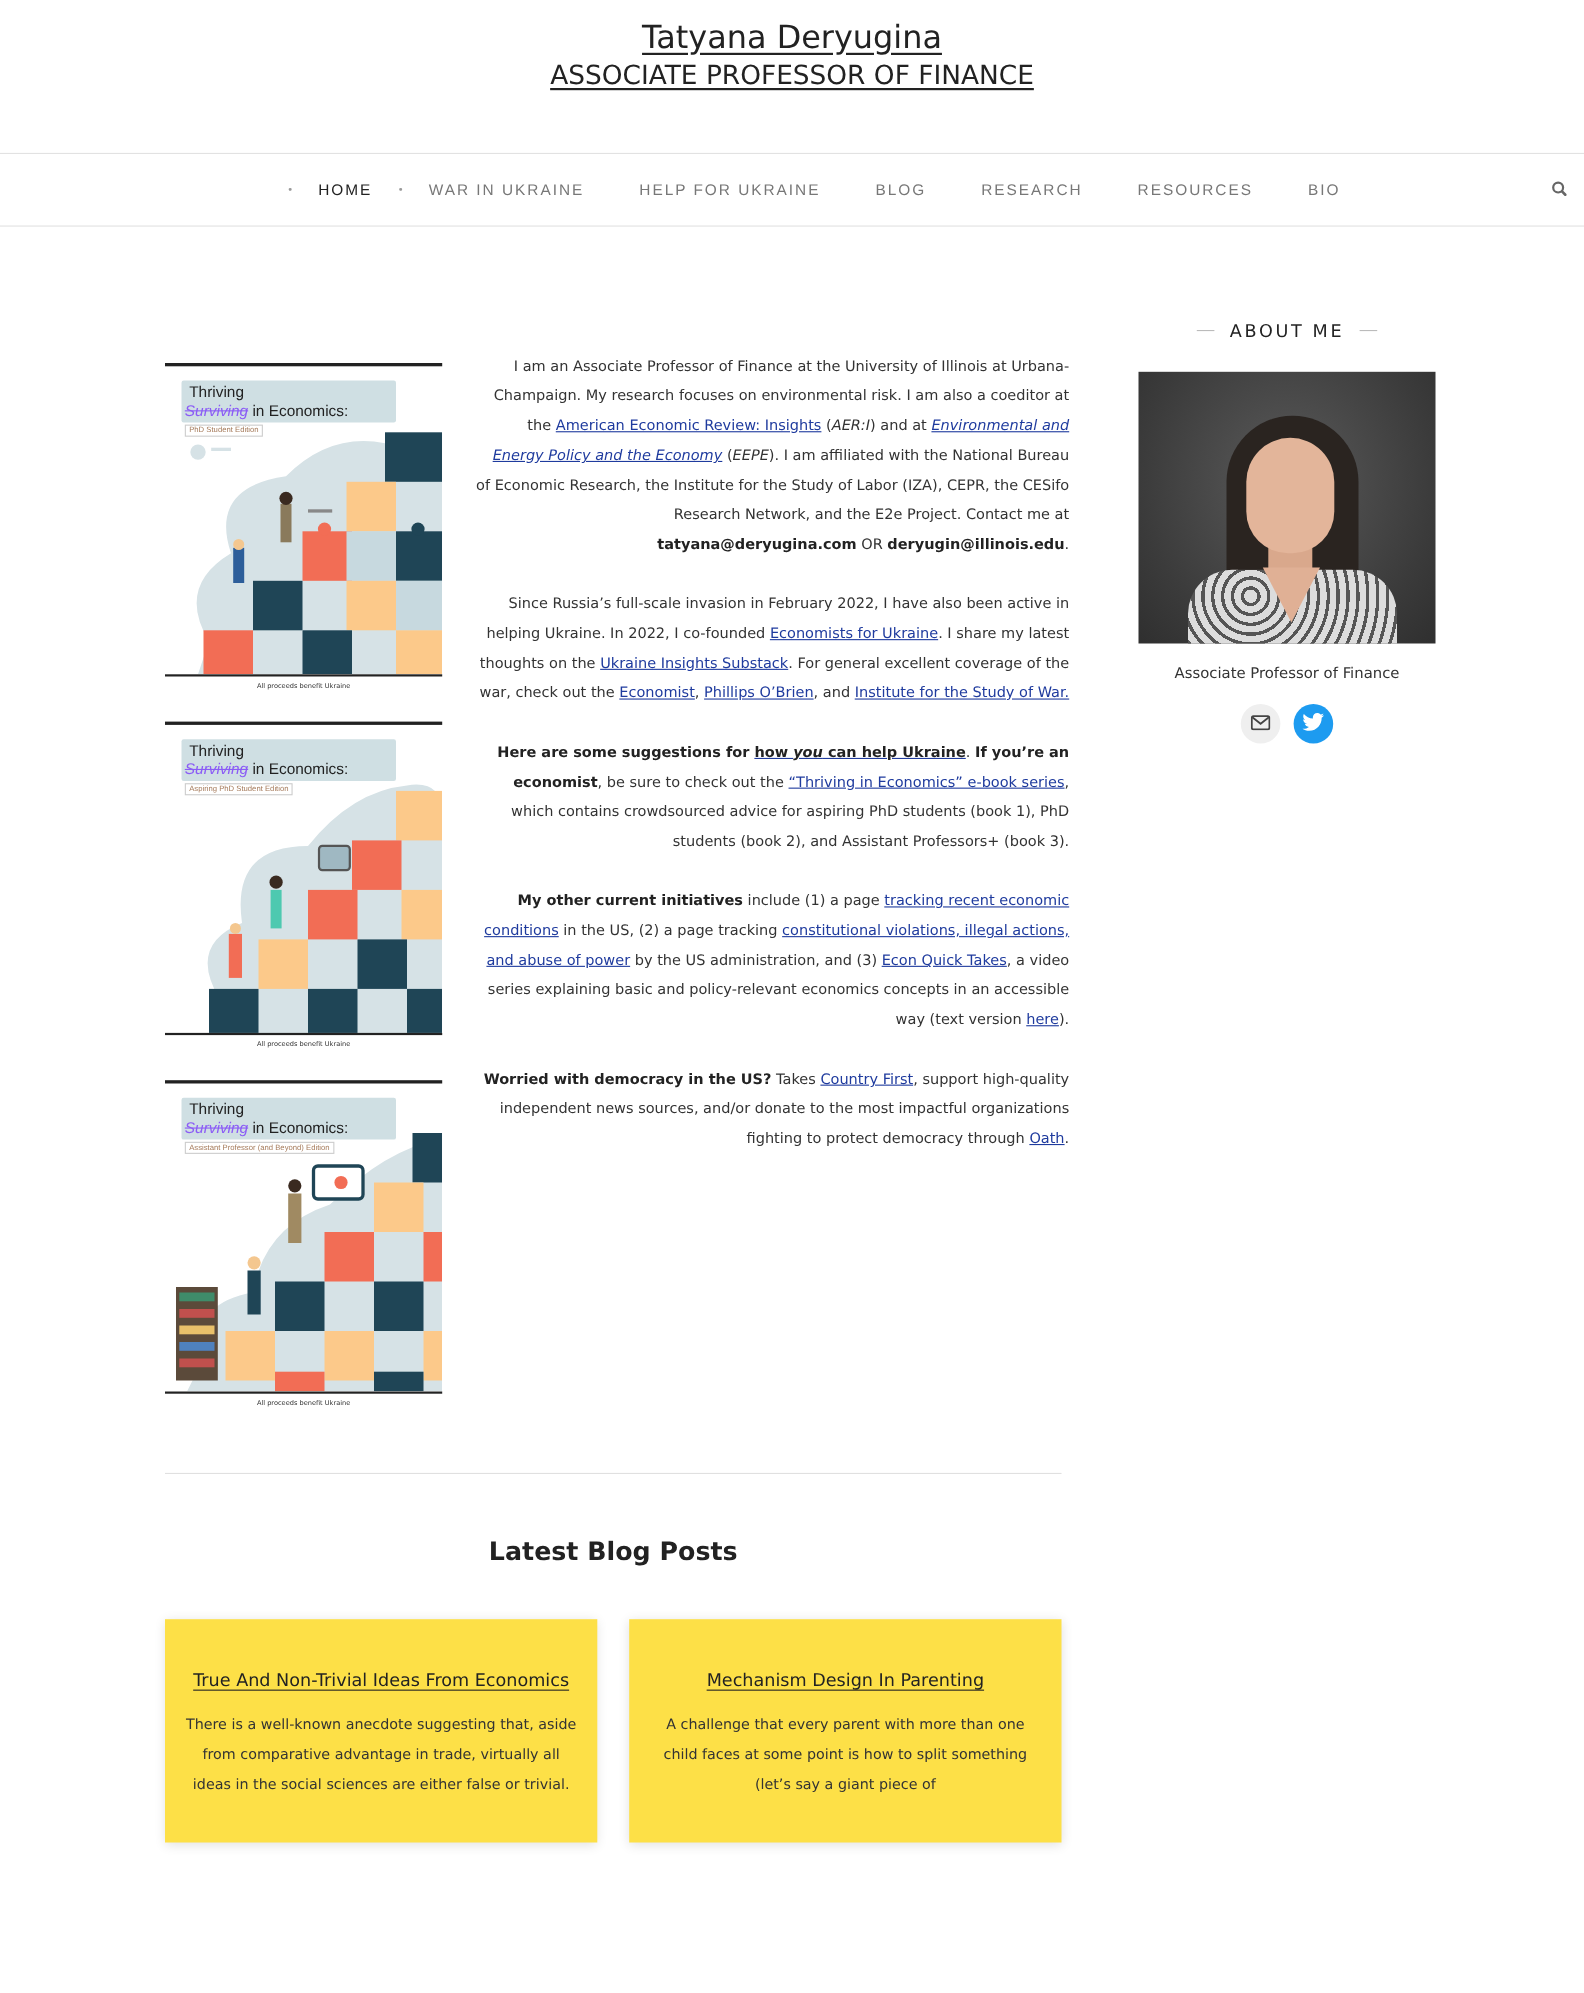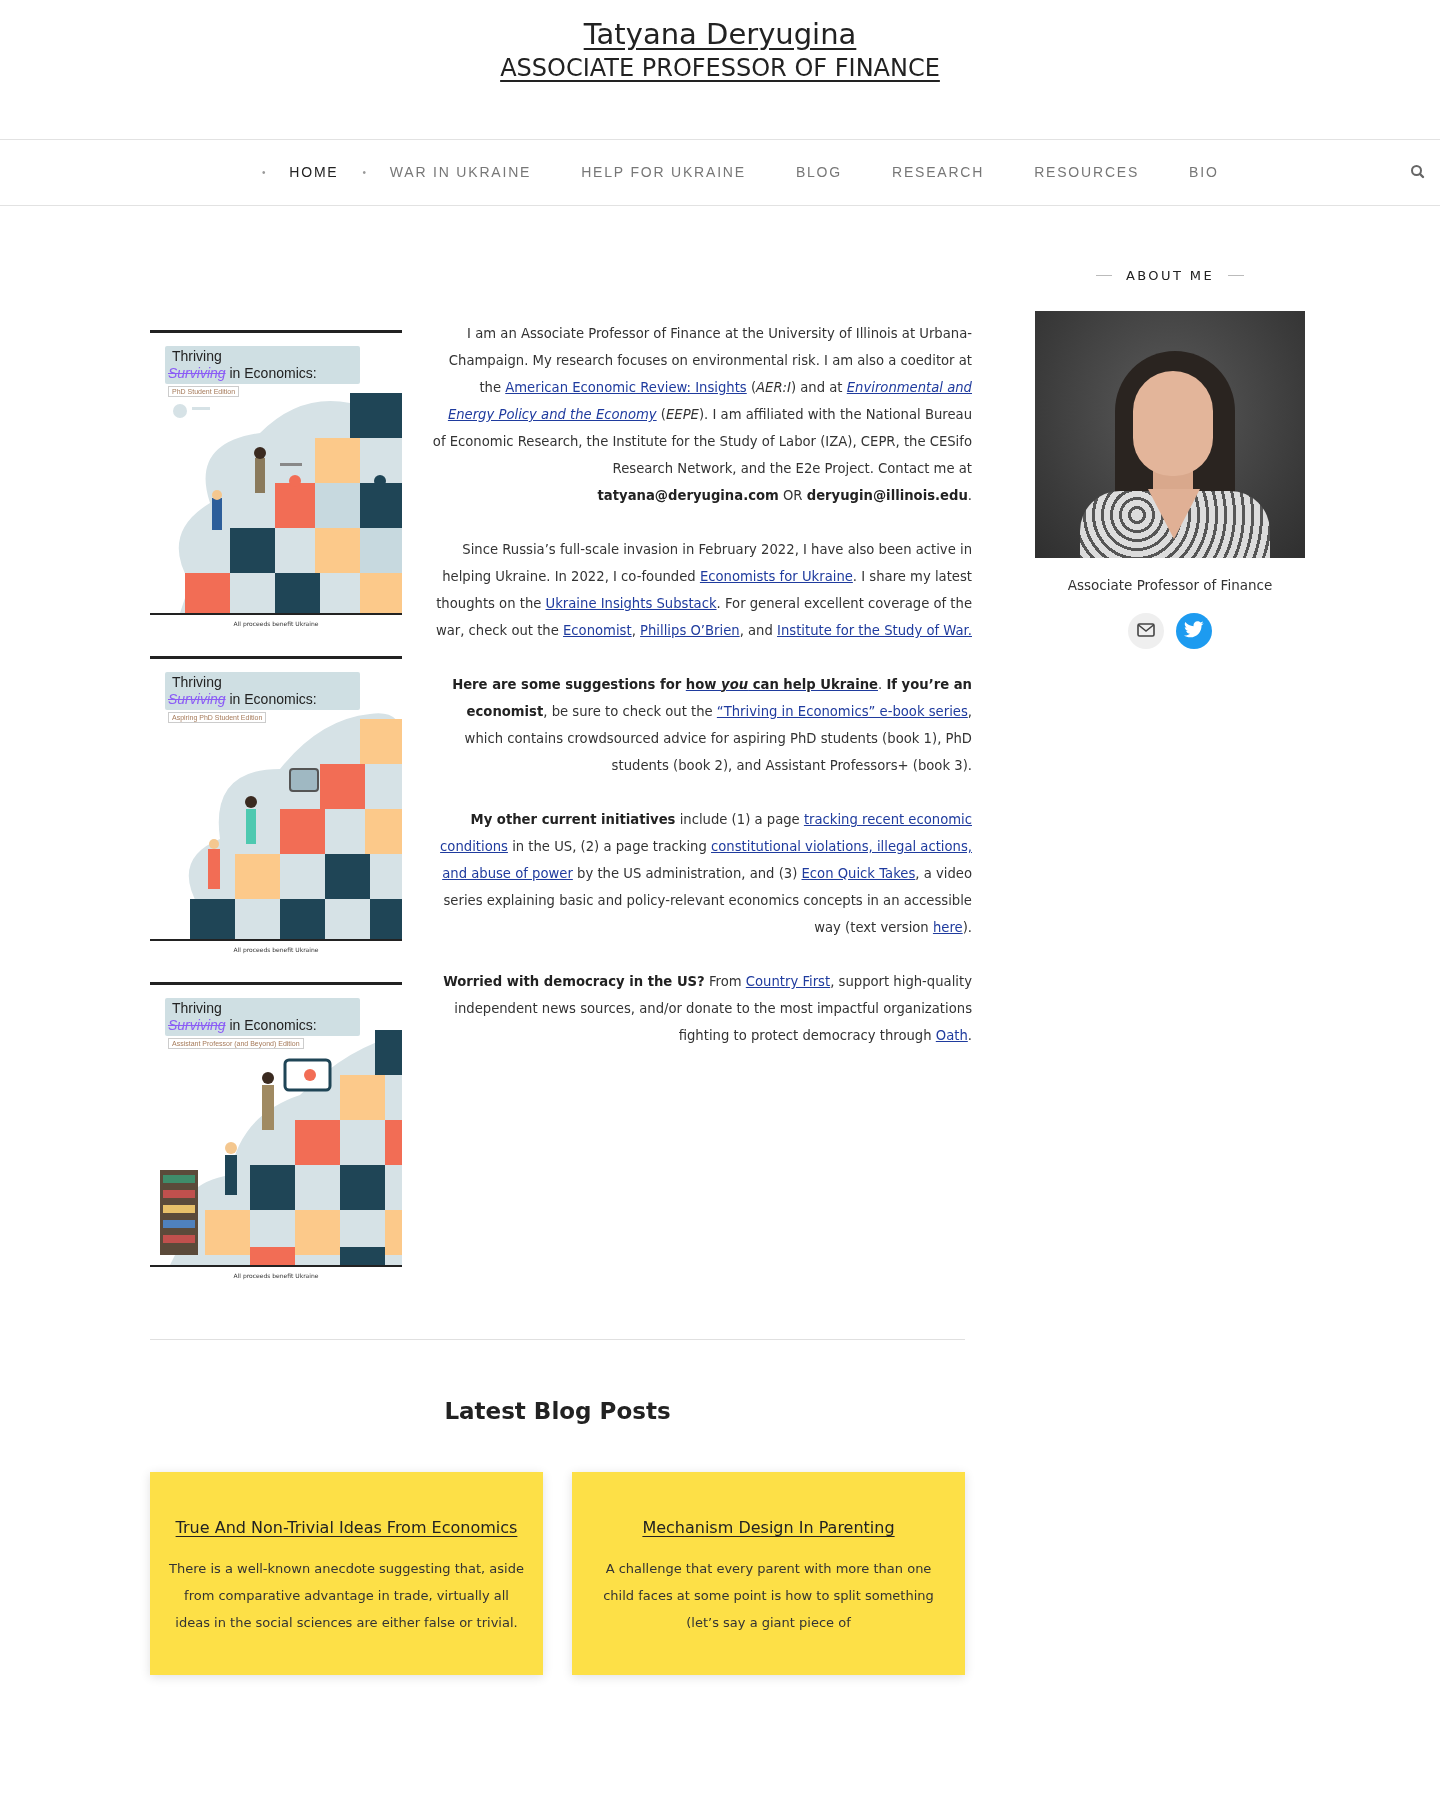--- a/index.html
+++ b/index.html
@@ -37,21 +37,21 @@
   .content p { margin-bottom: 27px; }
   .content b { color: #222; }
 
   .divider { position: absolute; left: 150px; top: 1339px; width: 815px; height: 1px; background: #e0e0e0; }
   .blog-heading { position: absolute; left: 150px; top: 1398px; width: 815px; text-align: center; font-size: 23px; color: #222; }
   .blog-card { position: absolute; top: 1472px; width: 393px; height: 203px; background: #fde047; box-shadow: 0 2px 10px rgba(0,0,0,0.12); text-align: center; padding: 0 18px; cursor: pointer; }
   .blog-card-title { display: block; margin-top: 46px; font-size: 16px; color: #222; text-decoration: underline; text-underline-offset: 3px; }
   .blog-card-excerpt { margin-top: 18px; font-size: 13px; line-height: 27px; color: #333; }
 
   .sidebar { position: absolute; left: 1034px; top: 268px; width: 272px; text-align: center; }
-  .widget-title { font-size: 13px; letter-spacing: 2.4px; color: #222; display: flex; align-items: center; justify-content: center; }
+  .widget-title { font-size: 16px; letter-spacing: 2.4px; color: #222; display: flex; align-items: center; justify-content: center; margin-top: 23px; }
   .widget-title .line { display: inline-block; width: 16px; height: 1px; background: #bbb; margin: 0 14px; }
   .portrait { margin: 28px auto 0; width: 270px; height: 247px; background: radial-gradient(ellipse at 50% 40%, #5a5a5a 0%, #3b3b3b 70%, #2f2f2f 100%); position: relative; overflow: hidden; }
   .p-hair { position: absolute; left: 80px; top: 40px; width: 120px; height: 180px; background: #2a2420; border-radius: 60px 60px 20px 20px; }
   .p-face { position: absolute; left: 98px; top: 60px; width: 80px; height: 105px; background: #e3b59a; border-radius: 40px 40px 38px 38px; }
   .p-neck { position: absolute; left: 118px; top: 155px; width: 40px; height: 40px; background: #d9a88c; }
   .p-body { position: absolute; left: 45px; top: 180px; width: 190px; height: 80px; background: repeating-radial-gradient(circle at 30% 30%, #dcdcdc 0 6px, #555 6px 9px); border-radius: 40px 40px 0 0; }
   .p-vneck { position: absolute; left: 113px; top: 178px; width: 0; height: 0; border-left: 26px solid transparent; border-right: 26px solid transparent; border-top: 50px solid #e0b095; }
   .sidebar-caption { margin-top: 19px; font-size: 13.5px; color: #333; }
   .social { margin-top: 20px; display: flex; justify-content: center; gap: 12px; }
   .social-btn { width: 36px; height: 36px; border-radius: 50%; display: flex; align-items: center; justify-content: center; cursor: pointer; }
@@ -213,21 +213,21 @@
     <p>
       <span>Since Russia’s full-scale invasion in February 2022, I have also been active in helping Ukraine. In 2022, I co-founded </span><a href="#">Economists for Ukraine</a><span>. I share my latest thoughts on the </span><a href="#">Ukraine Insights Substack</a><span>. For general excellent coverage of the war, check out the </span><a href="#">Economist</a><span>, </span><a href="#">Phillips O’Brien</a><span>, and </span><a href="#">Institute for the Study of War.</a>
     </p>
     <p>
       <b>Here are some suggestions for </b><a href="#"><b><span>how </span><em>you</em><span> can help Ukraine</span></b></a><span>. </span><b>If you’re an economist</b><span>, be sure to check out the </span><a href="#">“Thriving in Economics” e-book series</a><span>, which contains crowdsourced advice for aspiring PhD students  (book 1), PhD students (book 2), and Assistant Professors+ (book 3).</span>
     </p>
     <p>
       <b>My other current initiatives</b><span> include (1) a page </span><a href="#">tracking recent economic conditions</a><span> in the US, (2) a page tracking </span><a href="#">constitutional violations, illegal actions, and abuse of power</a><span> by the US administration, and (3) </span><a href="#">Econ Quick Takes</a><span>, a video series explaining basic and policy-relevant economics concepts in an accessible way (text version </span><a href="#">here</a><span>).</span>
     </p>
     <p>
-      <b>Worried with democracy in the US?</b><span> From </span><a href="#">Country First</a><span>, support high-quality independent news sources, and/or donate to the most impactful organizations fighting to protect democracy through </span><a href="#">Oath</a><span>.</span>
+      <b>Worried with democracy in the US?</b><span> Takes </span><a href="#">Country First</a><span>, support high-quality independent news sources, and/or donate to the most impactful organizations fighting to protect democracy through </span><a href="#">Oath</a><span>.</span>
     </p>
   </div>
 </main>
 
 <div class="divider"></div>
 <h2 class="blog-heading">Latest Blog Posts</h2>
 
 <article class="blog-card" style="left:150px;">
   <a href="#" class="blog-card-title">True And Non-Trivial Ideas From Economics</a>
   <p class="blog-card-excerpt">There is a well-known anecdote suggesting that, aside from comparative advantage in trade, virtually all ideas in the social sciences are either false or trivial.</p>

